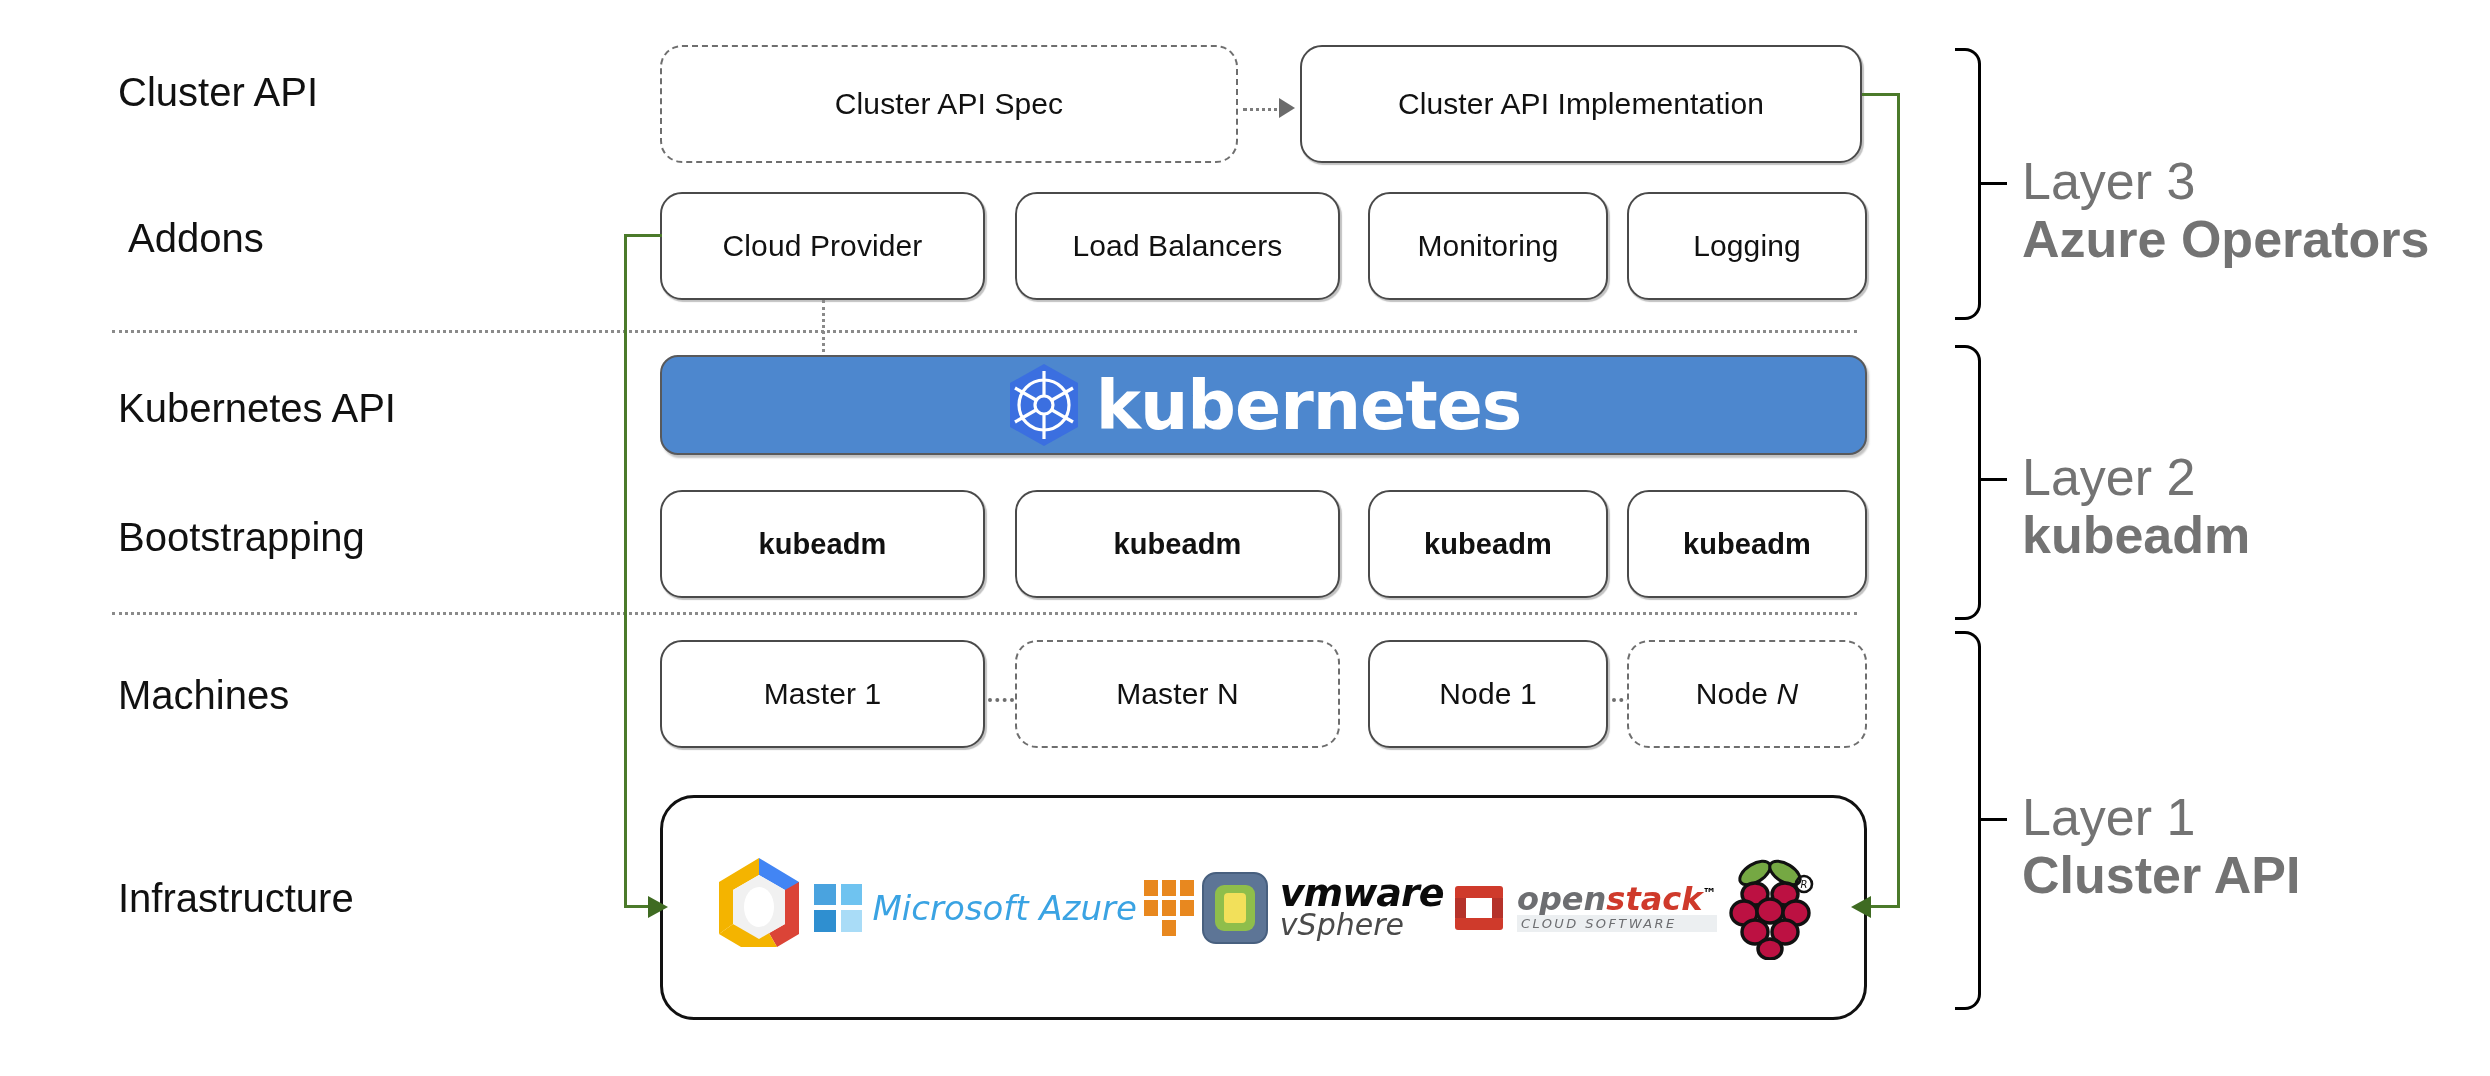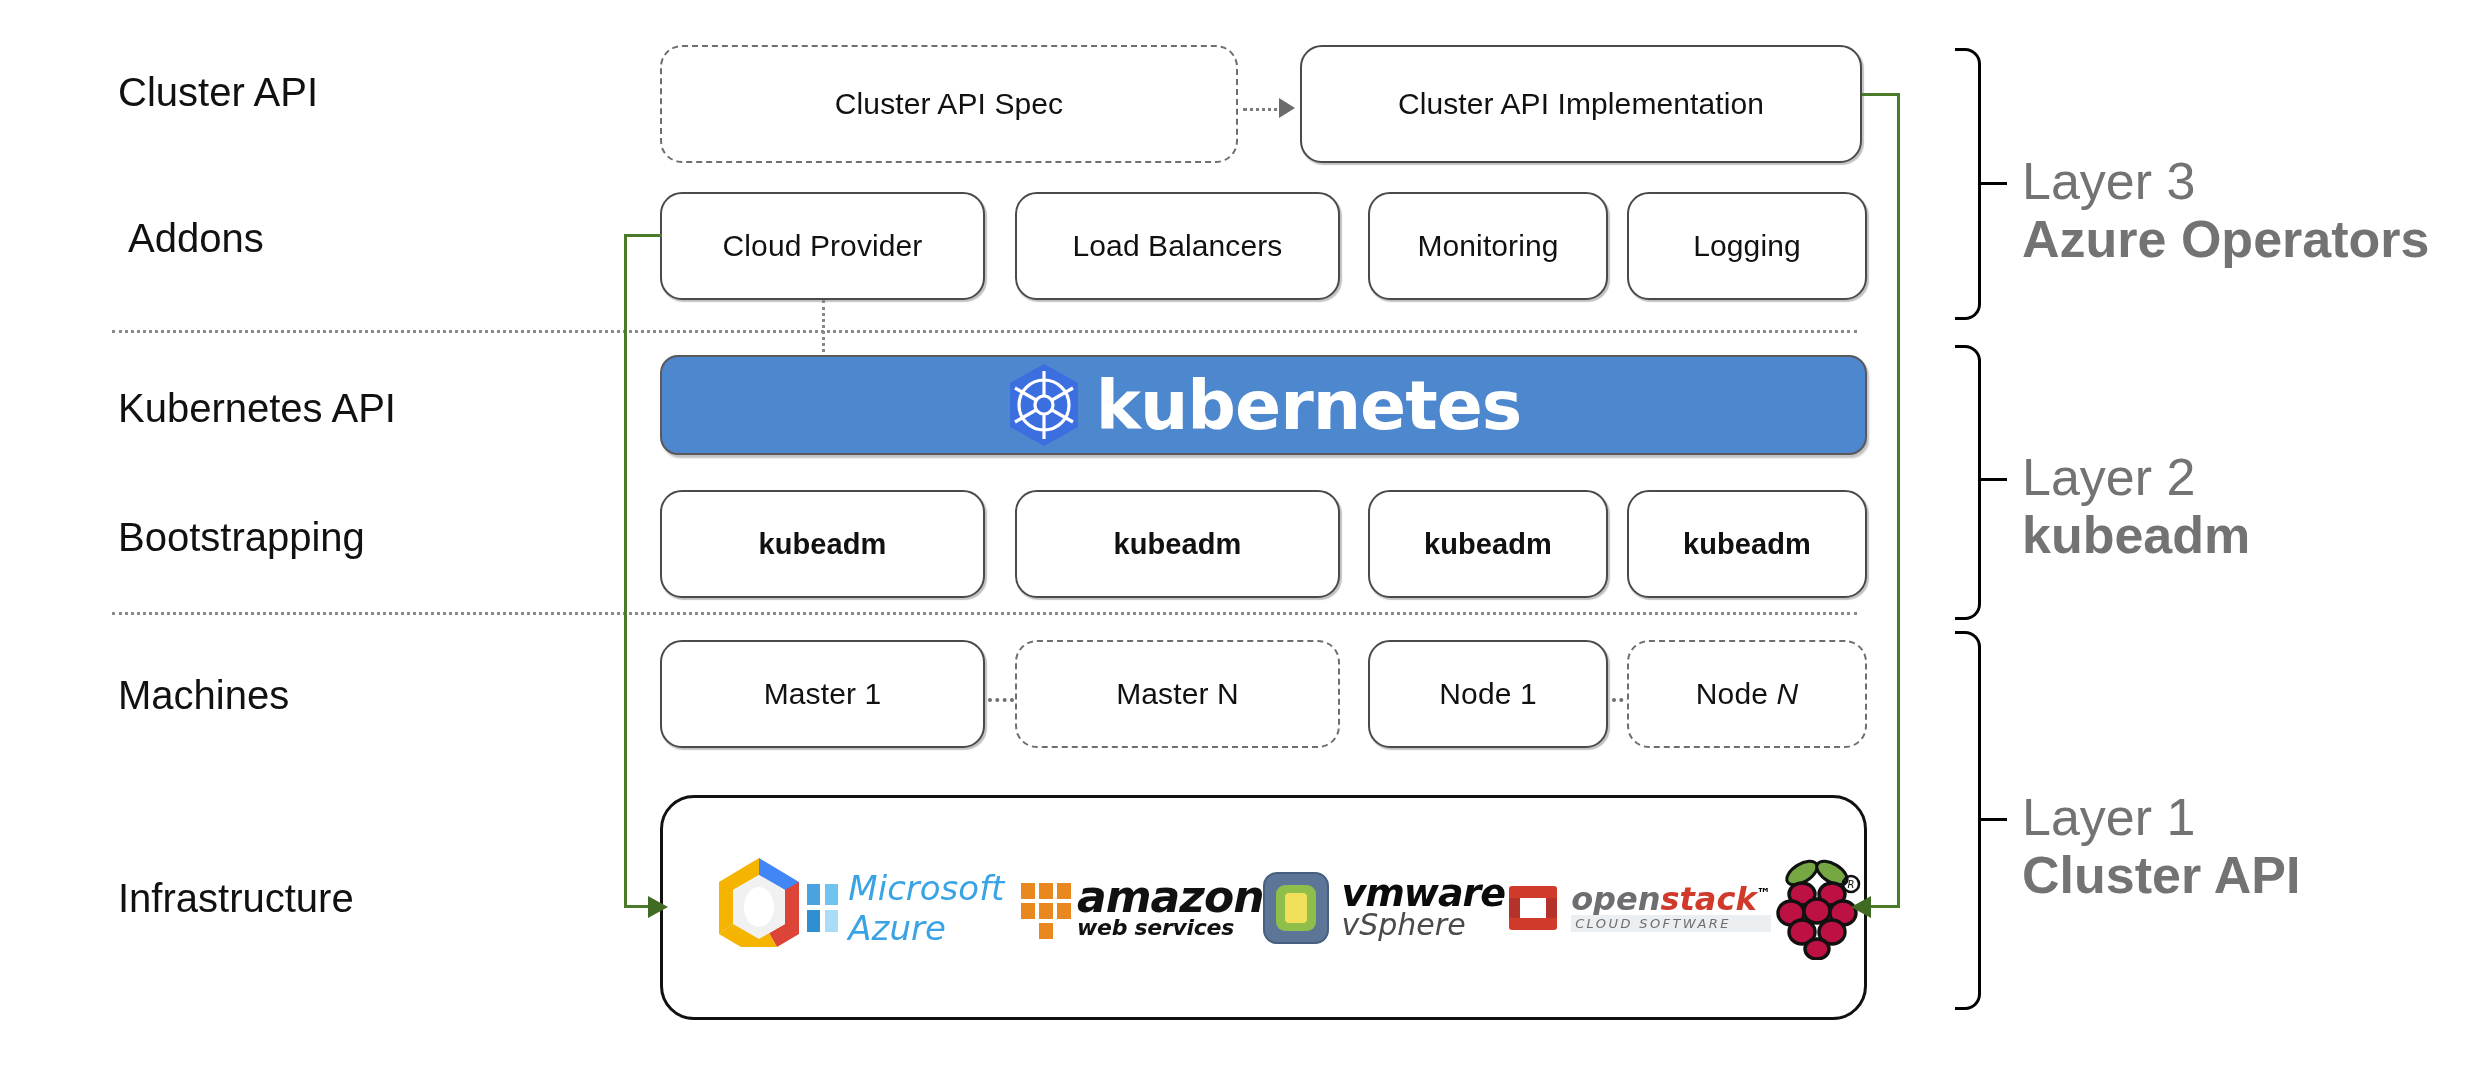--- a/index.html
+++ b/index.html
@@ -229,24 +229,20 @@
         <i></i>
           <i></i>
           <i></i>
           <i></i>
           <i></i>
           <i></i>
           <i style="opacity:0"></i>
           <i></i>
           <i style="opacity:0"></i>
       </span>
-      <span class="awstxt">
-        <span class="a1">amazon</span>
-        <span class="a2">web services</span>
-      </span>
     </div>
 
     <div class="logo vm">
       <span class="vmtile">
         <span class="vmtile-in">
             <span class="vmtile-in2"></span>
           </span>
       </span>
       <span class="vmtxt">
         <span class="v1">vmware</span>

